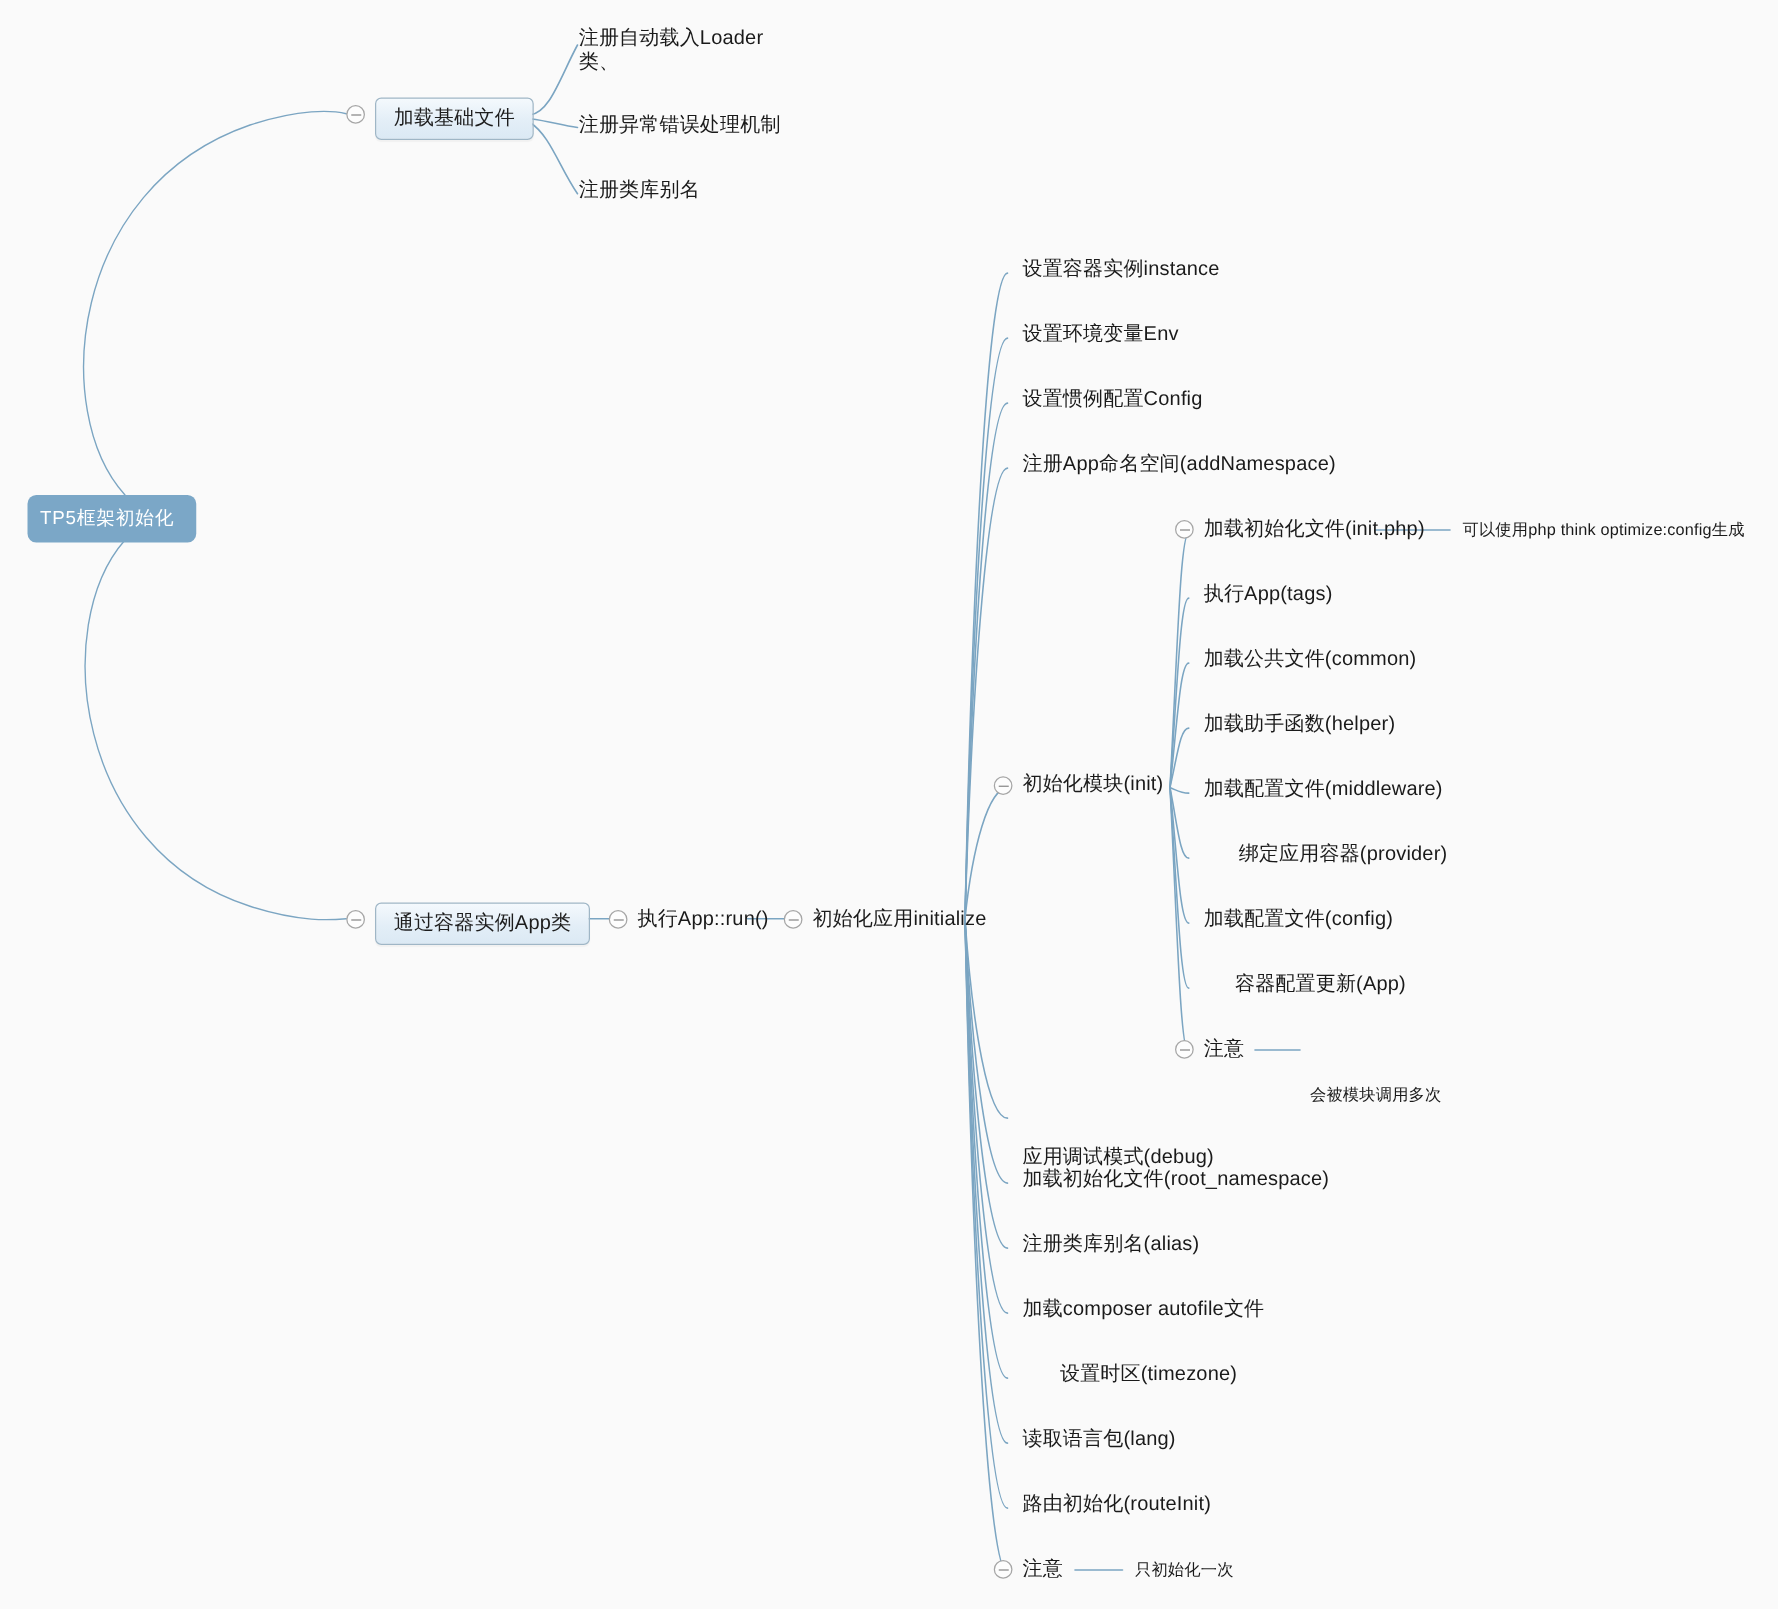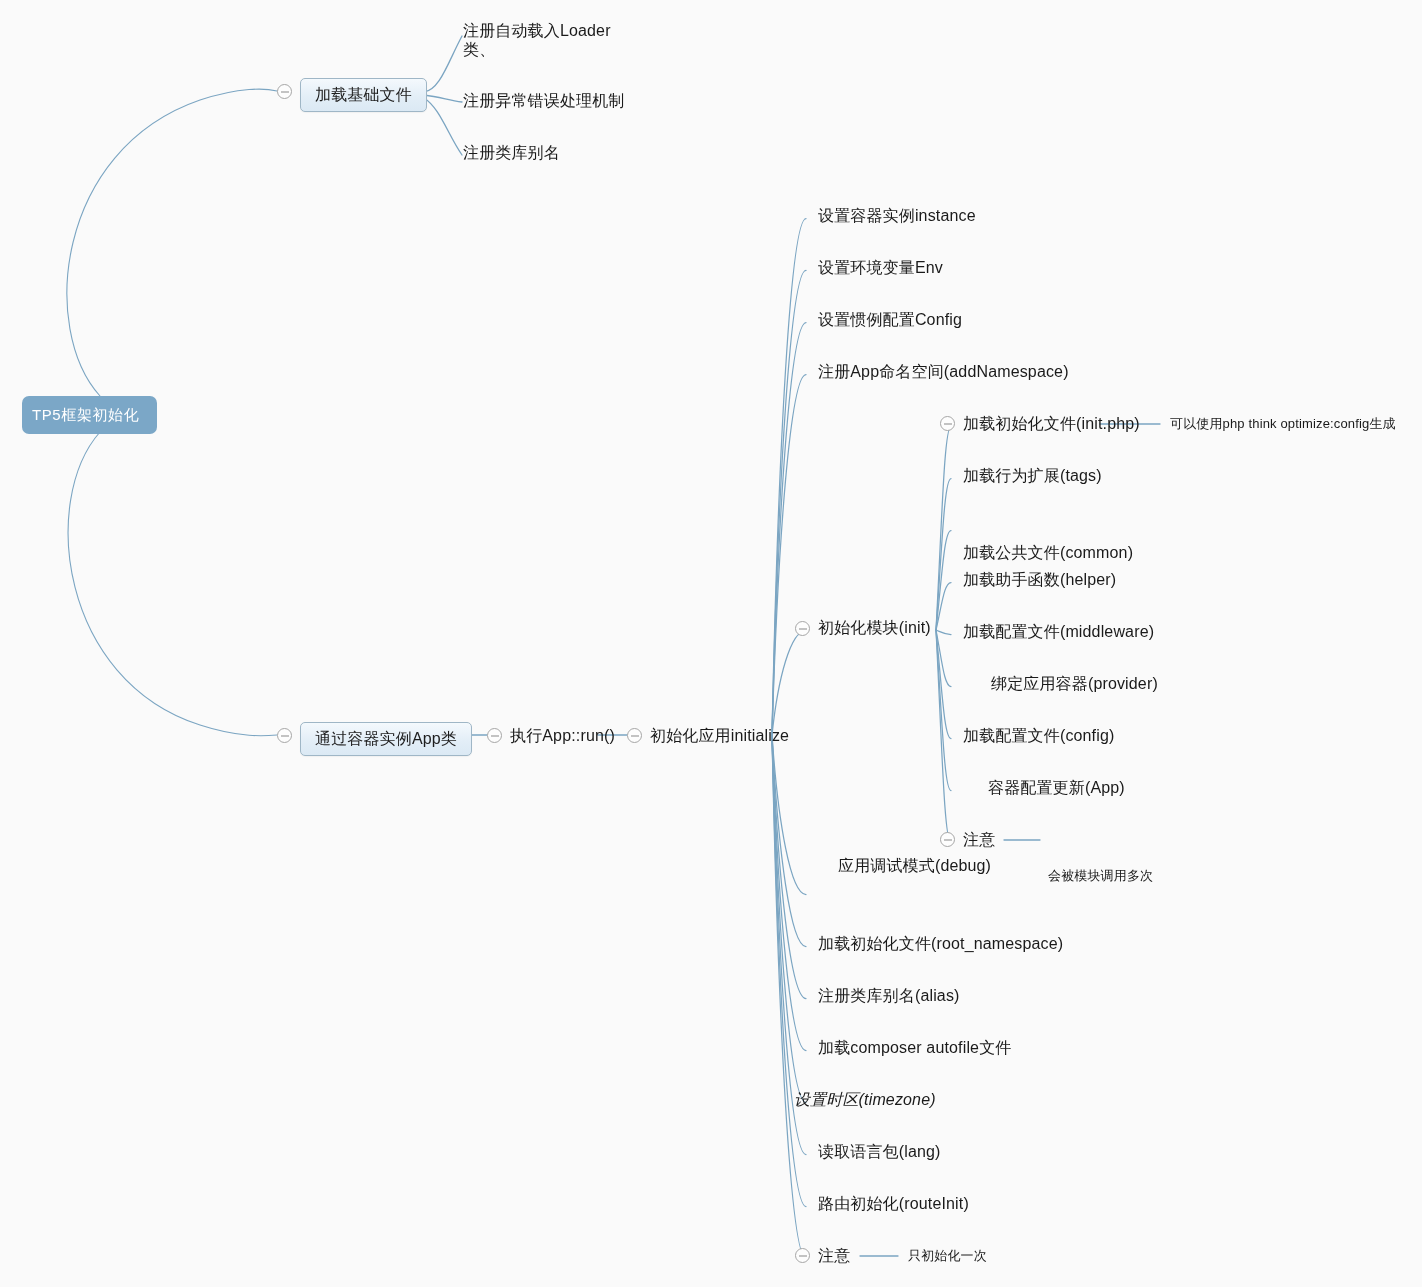--- a/index.html
+++ b/index.html
@@ -139,35 +139,35 @@
       <div class="toggle" style="left: 627px; top: 728px;"></div>
       <div class="node plain" style="left: 818px; top: 206px;"><span>设置容器实例instance</span></div>
       <div class="node plain" style="left: 818px; top: 258px;"><span>设置环境变量Env</span></div>
       <div class="node plain" style="left: 818px; top: 310px;"><span>设置惯例配置Config</span></div>
       <div class="node plain" style="left: 818px; top: 362px;"><span>注册App命名空间(addNamespace)</span></div>
       <div class="node plain" style="left: 818px; top: 618px;"><span>初始化模块(init)</span></div>
       <div class="toggle" style="left: 795px; top: 621px;"></div>
       <div class="node plain" style="left: 963px; top: 414px;"><span>加载初始化文件(init.php)</span></div>
       <div class="toggle" style="left: 940px; top: 416px;"></div>
       <div class="node plain note" style="left: 1170px; top: 414px;"><span>可以使用php think optimize:config生成</span></div>
-      <div class="node plain" style="left: 963px; top: 466px;"><span>加载行为扩展(tags)</span></div>
-      <div class="node plain" style="left: 963px; top: 518px; margin-top: 25px;"><span>加载公共文件(common)</span></div>
+      <div class="node plain" style="left: 963px; top: 466px;"><span>执行App(tags)</span></div>
+      <div class="node plain" style="left: 963px; top: 518px;"><span>加载公共文件(common)</span></div>
       <div class="node plain" style="left: 963px; top: 570px;"><span>加载助手函数(helper)</span></div>
       <div class="node plain" style="left: 963px; top: 622px;"><span>加载配置文件(middleware)</span></div>
       <div class="node plain" style="left: 963px; top: 674px; margin-left: 28px;"><span>绑定应用容器(provider)</span></div>
       <div class="node plain" style="left: 963px; top: 726px;"><span>加载配置文件(config)</span></div>
       <div class="node plain" style="left: 963px; top: 778px; margin-left: 25px;"><span>容器配置更新(App)</span></div>
       <div class="node plain" style="left: 963px; top: 830px;"><span>注意</span></div>
       <div class="toggle" style="left: 940px; top: 832px;"></div>
       <div class="node plain note" style="left: 1048px; top: 830px; margin-top: 36px;"><span>会被模块调用多次</span></div>
-      <div class="node plain" style="left: 818px; top: 856px; margin-left: 20px;"><span>应用调试模式(debug)</span></div>
+      <div class="node plain" style="left: 818px; top: 916px;"><span>应用调试模式(debug)</span></div>
       <div class="node plain" style="left: 818px; top: 934px;"><span>加载初始化文件(root_namespace)</span></div>
       <div class="node plain" style="left: 818px; top: 986px;"><span>注册类库别名(alias)</span></div>
       <div class="node plain" style="left: 818px; top: 1038px;"><span>加载composer autofile文件</span></div>
-      <div class="node plain" style="left: 794px; top: 1090px; font-style: italic;"><span>设置时区(timezone)</span></div>
+      <div class="node plain" style="left: 848px; top: 1090px;"><span>设置时区(timezone)</span></div>
       <div class="node plain" style="left: 818px; top: 1142px;"><span>读取语言包(lang)</span></div>
       <div class="node plain" style="left: 818px; top: 1194px;"><span>路由初始化(routeInit)</span></div>
       <div class="node plain" style="left: 818px; top: 1246px;"><span>注意</span></div>
       <div class="toggle" style="left: 795px; top: 1248px;"></div>
       <div class="node plain note" style="left: 908px; top: 1246px;"><span>只初始化一次</span></div>
     </div>
 
 </div>
 
 </body></html>

